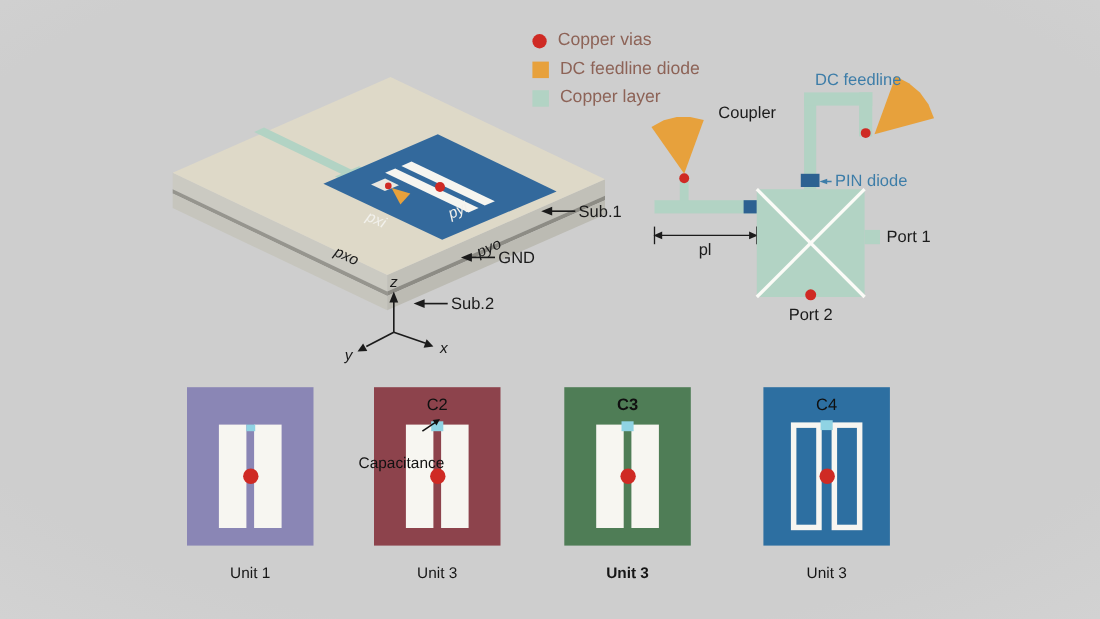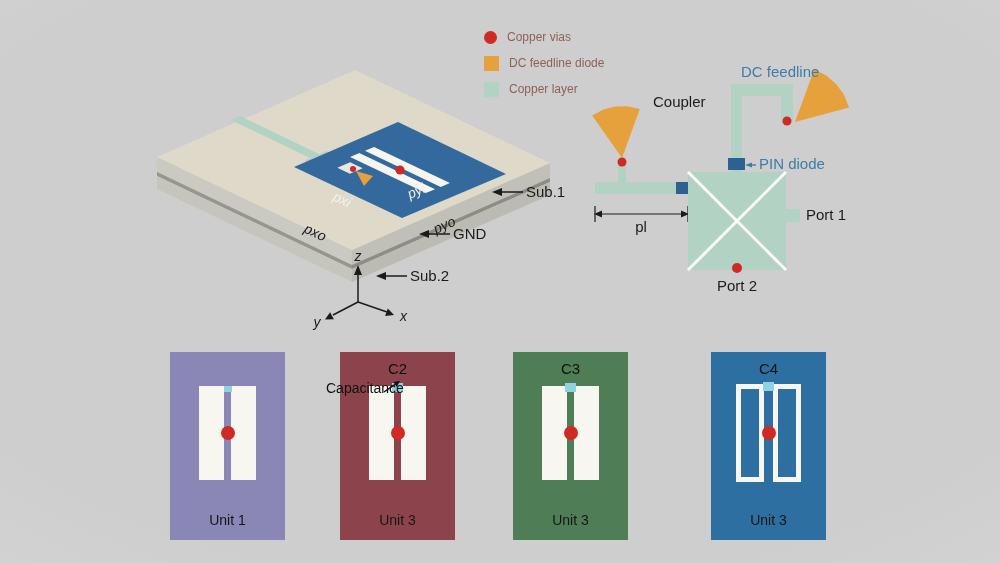--- a/index.html
+++ b/index.html
@@ -9,26 +9,26 @@
     background: radial-gradient(ellipse 120% 115% at 50% 45%, #cecece 50%, #d7d7d7 80%, #ebebeb 100%);
   }
   svg { position:absolute; overflow:visible; }
   svg text { font-family:"Liberation Sans", sans-serif; }
   .t15  { font-size:15px; fill:#1b1b1b; }
   .t15b { font-size:15px; fill:#3d7da8; }
   .ti   { font-size:14px; font-style:italic; }
 
   .legend { position:absolute; left:484px; top:28px; display:flex; flex-direction:column; gap:8px; }
   .legend-row { display:flex; align-items:center; gap:10px; height:18px; }
-  .legend-text { font-size:12px; color:#8d6357; line-height:18px; }
+  .legend-text { font-size:16px; color:#8d6357; line-height:18px; }
   .marker-circle { width:13px; height:13px; border-radius:50%; flex:0 0 auto; }
   .marker-square { width:15px; height:15px; flex:0 0 auto; }
 
   .unit { position:absolute; top:352px; width:115px; }
-  .unit-square { position:relative; width:115px; height:188px; }
+  .unit-square { position:relative; width:115px; height:144px; }
   .slot   { position:absolute; background:#f7f6f1; }
   .slot-o { position:absolute; border:5px solid #f7f6f1; background:transparent; }
   .via    { position:absolute; width:14px; height:14px; border-radius:50%; }
   .cap-mark { position:absolute; width:11px; height:9px; }
   .cap-label { position:absolute; top:8px; left:0; width:100%; text-align:center;
                font-size:15px; color:#101010; }
   .unit-name { position:absolute; top:160px; width:100%; text-align:center;
                font-size:14px; color:#161616; }
   .annot { position:absolute; font-size:14px; color:#111; white-space:nowrap; }
 </style>
@@ -154,41 +154,41 @@
     <div class="unit-name">Unit 1</div>
   </div>
 
   <div class="unit" style="left:340px;">
     <div class="unit-square" style="background: rgb(141, 67, 76);">
       <span class="cap-label">C2</span>
       <div class="slot" style="left:29px; top:34px; width:25px; height:94px;"></div>
       <div class="slot" style="left:61px; top:34px; width:25px; height:94px;"></div>
       <div class="cap-mark" style="left: 52px; top: 31px; background: rgb(143, 211, 227);"></div>
       <div class="via" style="left: 50.5px; top: 74px; background: rgb(207, 42, 36);"></div>
-      <span class="annot" style="left:-14px; top:28px;">Capacitance</span>
+      <span class="annot" style="left:-14px; top:60px;">Capacitance</span>
       <svg style="left:42px; top:28px;" width="20" height="14" viewBox="0 0 20 14">
         <line x1="2" y1="12" x2="13.5" y2="4.2" stroke="#111" stroke-width="1.4"></line>
         <polygon points="18,1 14.8,6.9 11.4,1.9" fill="#111"></polygon>
       </svg>
     </div>
     <div class="unit-name">Unit 3</div>
   </div>
 
-  <div class="unit" style="left:513px;">
+  <div class="unit" style="left:513px;font-weight:bold;">
     <div class="unit-square" style="background: rgb(79, 125, 86);">
       <span class="cap-label">C3</span>
       <div class="slot" style="left:29px; top:34px; width:25px; height:94px;"></div>
       <div class="slot" style="left:61px; top:34px; width:25px; height:94px;"></div>
       <div class="cap-mark" style="left: 52px; top: 31px; background: rgb(143, 211, 227);"></div>
       <div class="via" style="left: 50.5px; top: 74px; background: rgb(207, 42, 36);"></div>
     </div>
     <div class="unit-name">Unit 3</div>
   </div>
 
-  <div class="unit" style="left:711px;">
+  <div class="unit" style="left:694px;">
     <div class="unit-square" style="background: rgb(45, 111, 161);">
       <span class="cap-label">C4</span>
       <div class="slot-o" style="left:25px; top:32px; width:18px; height:88px;"></div>
       <div class="slot-o" style="left:62px; top:32px; width:18px; height:88px;"></div>
       <div class="cap-mark" style="left: 52px; top: 30px; background: rgb(143, 211, 227);"></div>
       <div class="via" style="left: 50.5px; top: 74px; background: rgb(207, 42, 36);"></div>
     </div>
     <div class="unit-name">Unit 3</div>
   </div>
 

